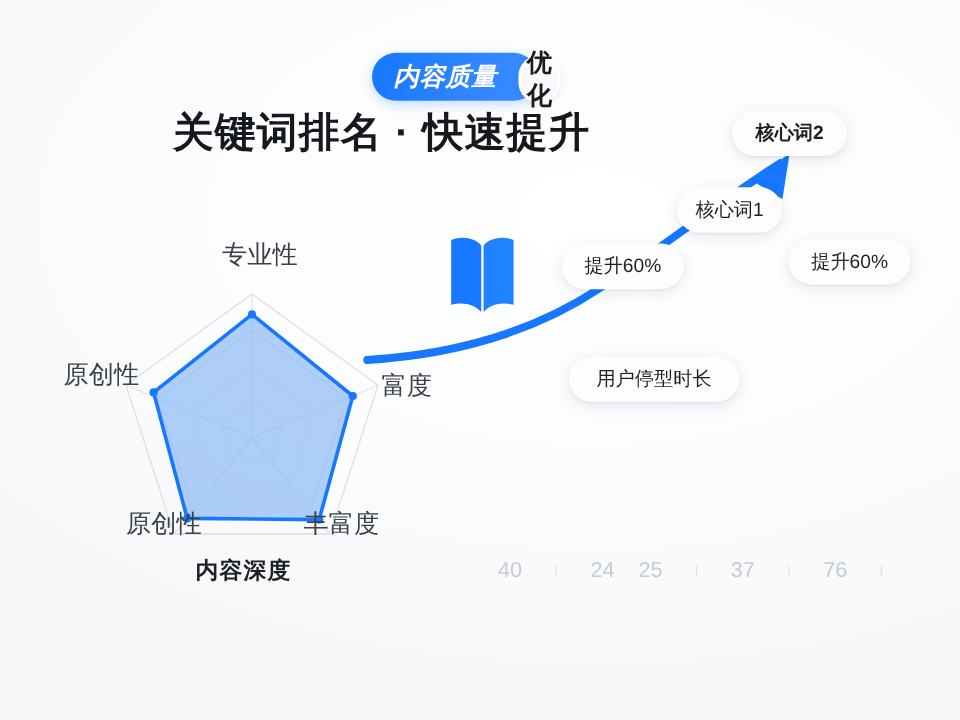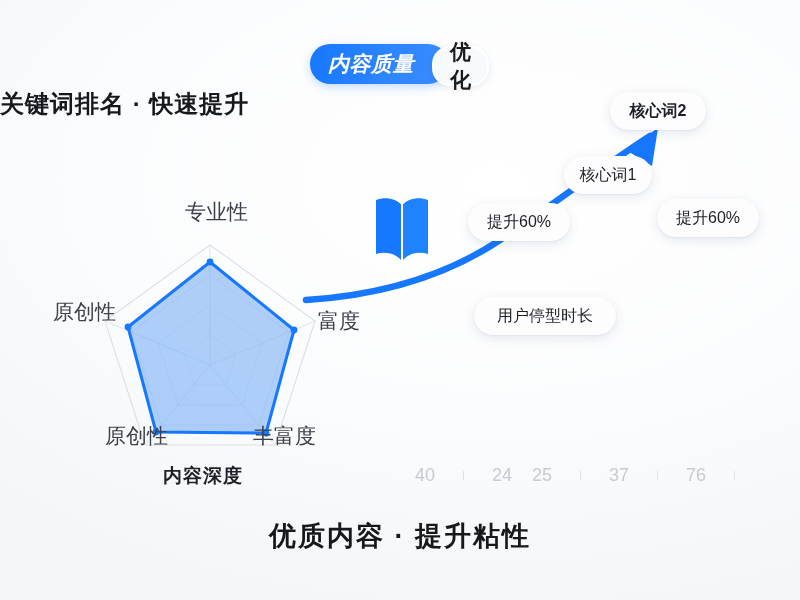--- a/index.html
+++ b/index.html
@@ -46,40 +46,41 @@
     align-items: center;
     box-shadow: 0 3px 10px rgba(22,119,255,0.25);
     z-index: 1;
     font-style: italic;
   }
   .badge-white {
     position: absolute;
     left: 122px;
     top: 2px;
     height: 36px;
-    padding: 0 16px;
+    padding: 0 5px;
     border-radius: 18px;
     background: #f7fafc;
     border: 2px solid #ffffff;
     color: #1b1b1b;
     font-size: 21px;
     font-weight: bold;
     display: flex;
     align-items: center;
     z-index: 2;
     box-shadow: 0 2px 6px rgba(30,60,110,0.10);
   }
 
   
   .title-main {
     position: absolute;
     left: 0;
     top: 88px;
     width: 636px;
-    font-size: 24px;
+    text-align: center;
+    font-size: 34px;
     font-weight: bold;
     color: #15181c;
     letter-spacing: 1px;
   }
   .title-bottom {
     position: absolute;
     left: 0;
     top: 518px;
     width: 800px;
     text-align: center;
@@ -177,21 +178,20 @@
 <body>
 
 <div id="canvas">
 
   <div class="badge-wrap">
     <div class="badge-blue">内容质量</div>
     <div class="badge-white">优化</div>
   </div>
 
   <div class="title-main">关键词排名 · 快速提升</div>
-  <div class="title-bottom">优质内容 · 提升粘性</div>
 
   <div id="radar-area">
     <svg width="340" height="280" viewBox="0 0 340 280">
       <g>
         <polygon points="170,60 275,136 235,260 105,260 65,136" fill="none" stroke="#dcdfe4" stroke-width="1.1"></polygon>
         <polygon points="170,90 249,147 219,240 121,240 91,147" fill="none" stroke="#e4e7eb" stroke-width="1"></polygon>
         <polygon points="170,120 222,158 202,220 138,220 118,158" fill="none" stroke="#e7eaee" stroke-width="1"></polygon>
         <polygon points="170,150 196,169 186,200 154,200 144,169" fill="none" stroke="#eaedf1" stroke-width="1"></polygon>
         <line x1="170" y1="180" x2="170" y2="60" stroke="#e1e4e8" stroke-width="1"></line>
         <line x1="170" y1="180" x2="275" y2="136" stroke="#e1e4e8" stroke-width="1"></line>

